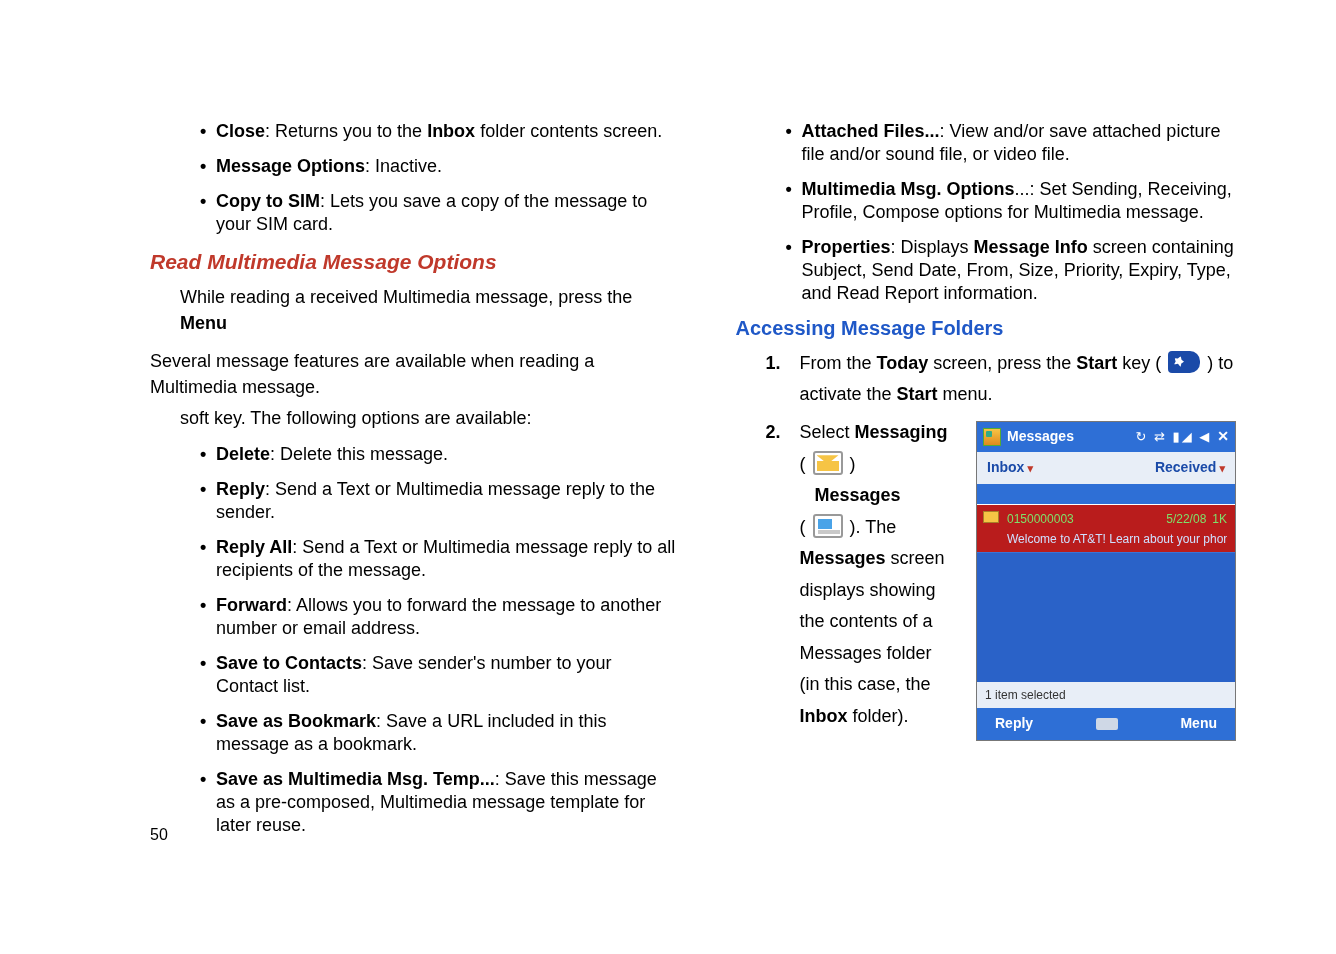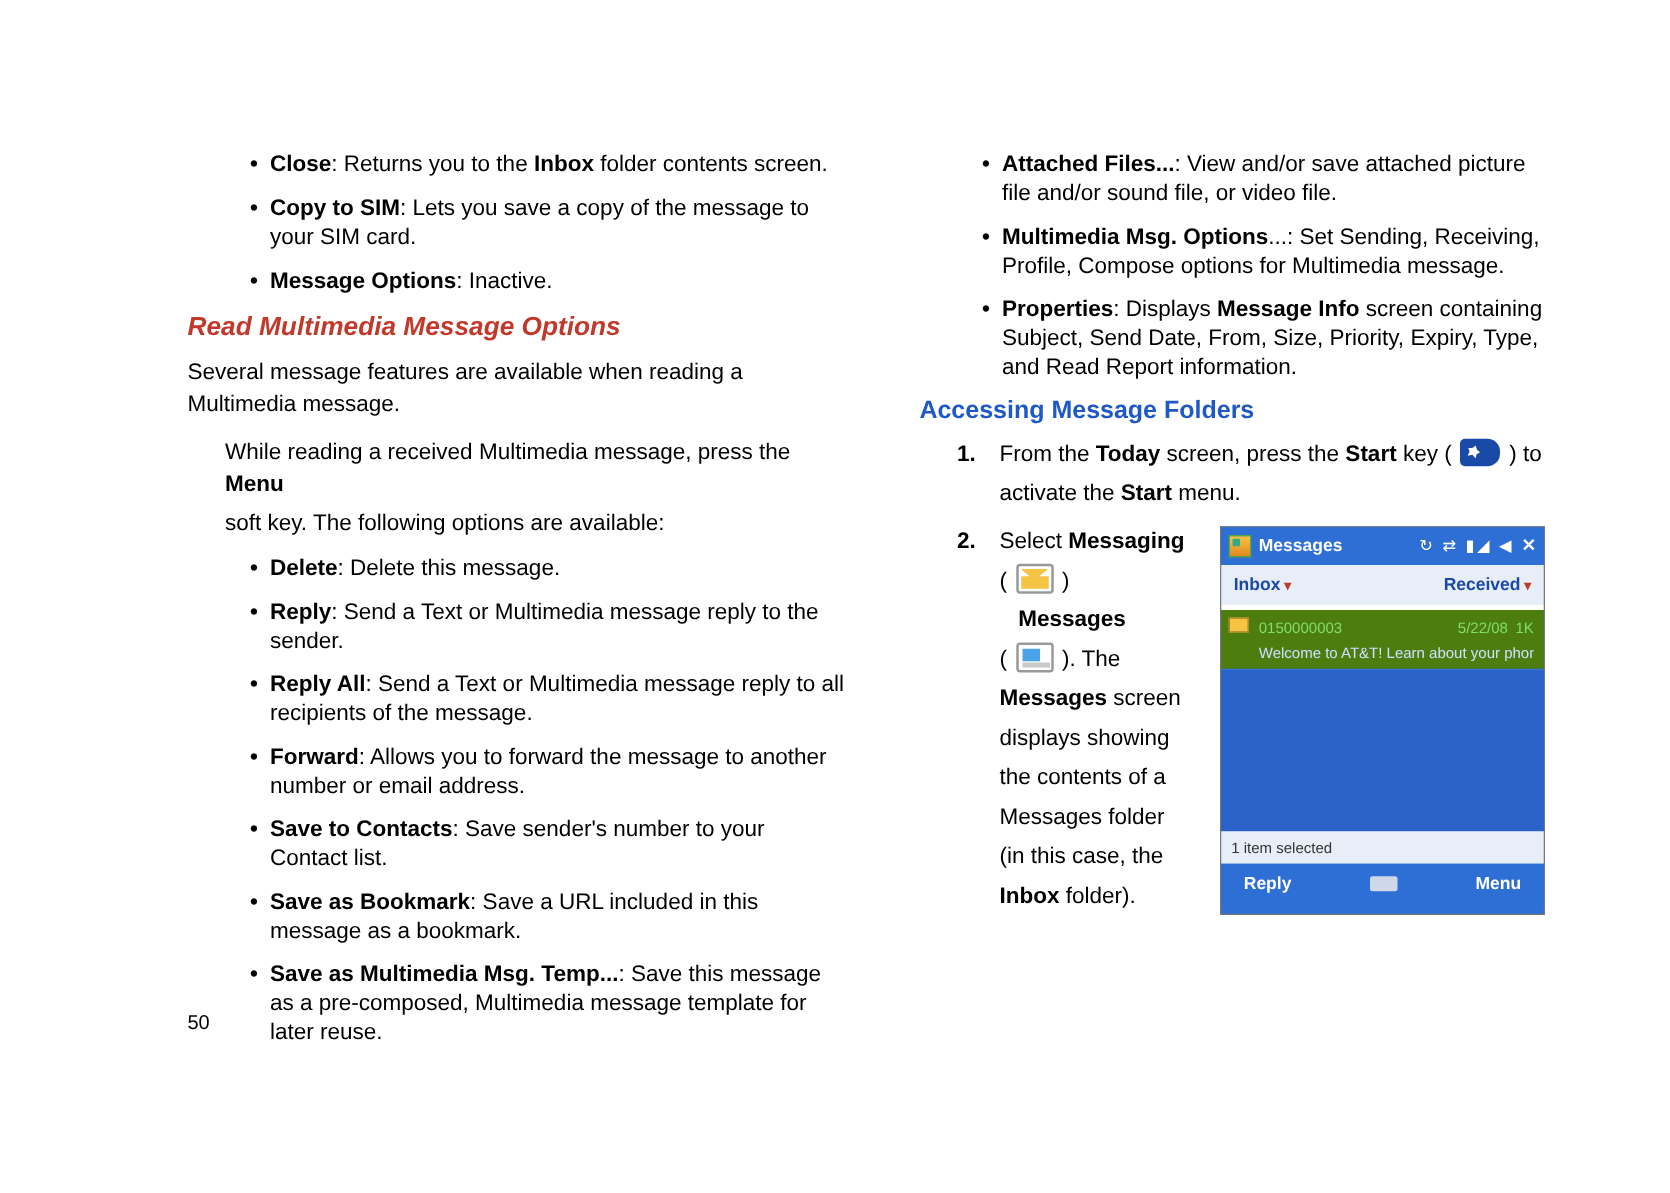--- a/index.html
+++ b/index.html
@@ -199,25 +199,26 @@
     align-items: center;
     background: #e8eef7;
     color: #1a4aa8;
     font-weight: bold;
     padding: 4px 10px;
     font-size: 14px;
   }
   .ph-sub .dd { color: #1a4aa8; }
   .ph-sub .dd::after { content: " \25BE"; color: #c0392b; font-size: 11px; }
   .ph-row {
-    background: #4d7c0f;
-    border-top: 4px solid #ffffff;
+    background: #b91c1c;
+    border-top: 1px solid #ffffff;
     padding: 4px 8px 2px 30px;
     position: relative;
     min-height: 36px;
+    margin-top: 20px;
   }
   .ph-row .rico {
     position: absolute;
     left: 6px; top: 6px;
     width: 16px; height: 12px;
     background: #f6c445;
     border:1px solid #a88028;
   }
   .ph-row .ln1 { display:flex; justify-content: space-between; font-size: 12px; }
   .ph-row .sender { color: #7fe06a; }
@@ -247,50 +248,50 @@
   .ph-soft .kbd {
     width: 22px;
     height: 12px;
     background: #cfd8e6;
     border-radius: 2px;
   }
 
   .pagenum {
     position: absolute;
     left: 150px;
-    bottom: 126px;
+    bottom: 110px;
     font-size: 16px;
   }
 </style>
 </head>
 <body>
 
 <div class="page">
 
   <div class="col col-left">
 
     <ul class="bullets">
       <li>
         <span class="term">Close</span><span>: Returns you to the </span><span class="term">Inbox</span><span> folder contents screen.</span>
       </li>
       <li>
+        <span class="term">Message Options</span><span>: Inactive.</span>
+      </li>
+      <li>
         <span class="term">Copy to SIM</span><span>: Lets you save a copy of the message to your SIM card.</span>
       </li>
-      <li>
-        <span class="term">Message Options</span><span>: Inactive.</span>
-      </li>
     </ul>
 
     <div class="subhead-red">Read Multimedia Message Options</div>
-
-    <p class="body-text">Several message features are available when reading a Multimedia message.</p>
 
     <p class="body-text indent1">
       <span>While reading a received Multimedia message, press the </span><span class="b">Menu</span>
     </p>
+
+    <p class="body-text">Several message features are available when reading a Multimedia message.</p>
     <p class="body-text indent1" style="margin-top:-8px">soft key. The following options are available:</p>
 
     <ul class="bullets">
       <li><span class="term">Delete</span><span>: Delete this message.</span></li>
       <li><span class="term">Reply</span><span>: Send a Text or Multimedia message reply to the sender.</span></li>
       <li><span class="term">Reply All</span><span>: Send a Text or Multimedia message reply to all recipients of the message.</span></li>
       <li><span class="term">Forward</span><span>: Allows you to forward the message to another number or email address.</span></li>
       <li><span class="term">Save to Contacts</span><span>: Save sender's number to your Contact list.</span></li>
       <li><span class="term">Save as Bookmark</span><span>: Save a URL included in this message as a bookmark.</span></li>
       <li><span class="term">Save as Multimedia Msg. Temp...</span><span>: Save this message as a pre-composed, Multimedia message template for later reuse.</span></li>

